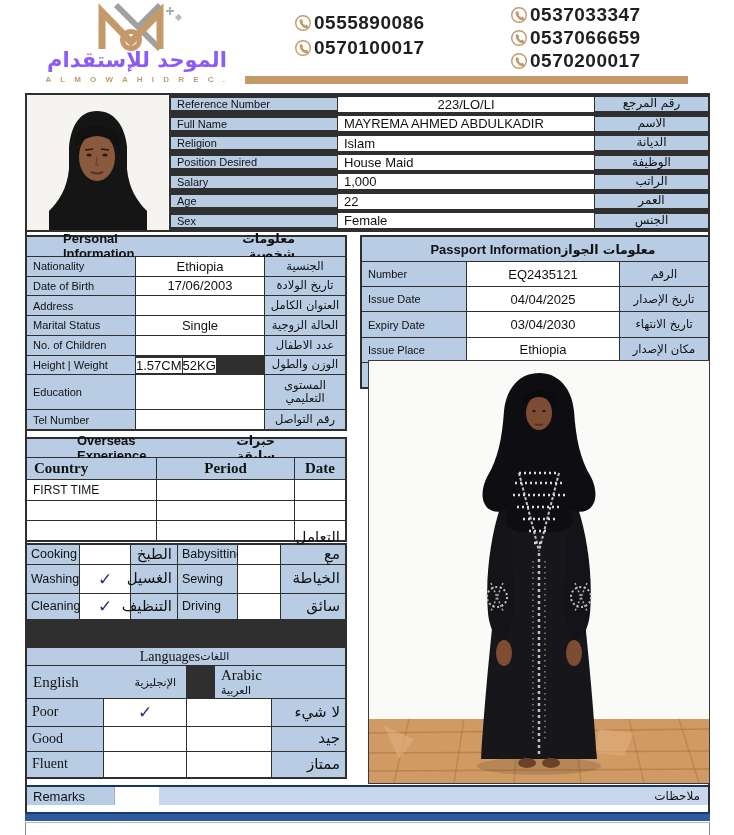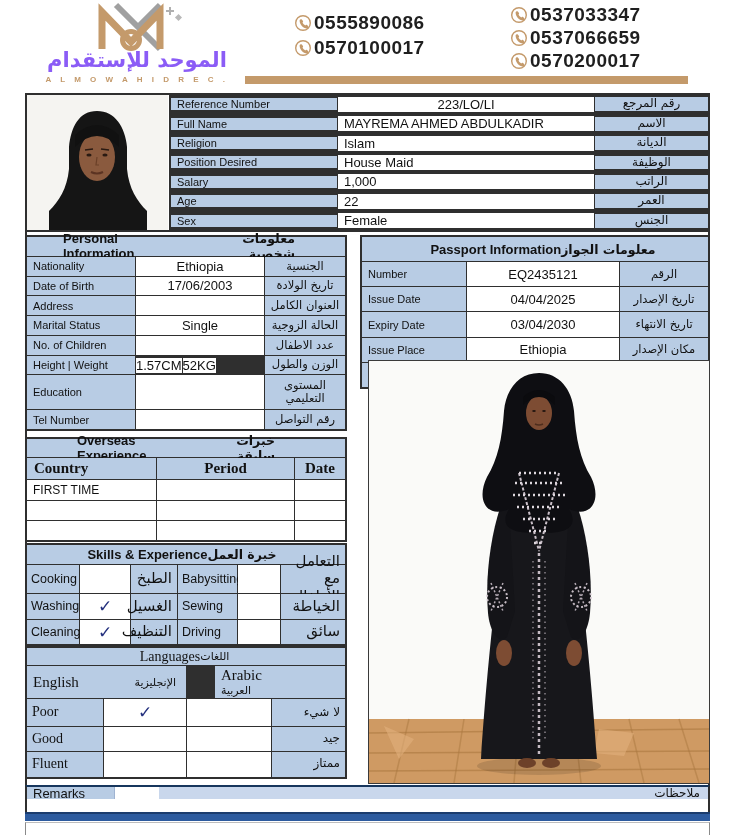--- a/index.html
+++ b/index.html
@@ -86,27 +86,27 @@
                      grid-template-rows:18fr 33fr 27fr 25fr 26fr; }
   #languages-table .band { padding:0 8px 0 5px; font-weight:normal; }
   #languages-table .band .en-t { font-family:"Liberation Serif",serif; font-size:14px; }
   #languages-table .band .ar-t { font-size:11px; }
   .lang-hdr { background:#b8cce4; grid-column:span 2; }
   .lang-hdr.h1 { justify-content:space-between; padding:0 10px 0 6px; }
   .lang-hdr .en-t { font-family:"Liberation Serif",serif; font-size:15px; }
   .lang-hdr .ar-t { font-family:"DejaVu Sans",sans-serif; direction:rtl; font-size:11px; }
   .lang-hdr.h2 { flex-direction:column; align-items:flex-start; justify-content:center; padding-left:6px;margin-left:28px; }
   #languages-table .lbl { font-family:"Liberation Serif",serif; font-size:14px; padding-left:5px; }
-  #languages-table .arc { font-size:12px; }
+  #languages-table .arc { font-size:15px; }
 
   
   #photo-frame { left:368px; top:360px; width:342px; height:424px; border:1px solid #3a3a3a; background:#fafafa; }
 
   
-  #remarks-row { left:25px; top:785px; width:685px; height:14px; display:flex;
+  #remarks-row { left:25px; top:785px; width:685px; height:20px; display:flex;
                  border-top:2px solid #17365d; border-left:2px solid #2f2f2f; border-right:2px solid #2f2f2f;gap:44px; }
   #remarks-row .r-lbl { width:88px; background:#b8cce4; display:flex; align-items:center;
                  padding-left:6px; font-size:13px; border-right:1px solid #9fb3d1; }
   #remarks-row .r-mid { flex:1; background:#c9d7ec; display:flex; align-items:center;
                  justify-content:flex-end; padding-right:8px; }
   #remarks-row .r-ar { font-size:12px; direction:rtl; font-family:"DejaVu Sans",sans-serif; }
   #navy-bar { left:25px; top:812px; width:685px; height:9px; background:#2d5b9f; border-top:2px solid #1b3c6e; }
   #bottom-stub { left:25px; top:822px; width:685px; height:13px;
                  border-left:1px solid #8a8a8a; border-right:1px solid #8a8a8a; border-top:1px solid #bdbdbd; }
   #frame-lines { left:25px; top:93px; width:685px; height:719px;
@@ -321,24 +321,20 @@
   <div class="cell"></div>
   <div class="cell"></div>
   <div class="cell"></div>
   <div class="cell"></div>
   <div class="cell"></div>
   <div class="cell"></div>
   <div class="cell"></div>
 </div>
 
 <div id="skills-table" class="tbl">
-  <div class="band">
-    <span>Skills &amp; Experience</span>
-    <span class="ar-t">خبرة العمل</span>
-  </div>
   <div class="lbl">Cooking</div>
   <div class="white check"></div>
   <div class="arc right">
       <span>الطبخ</span>
     </div>
   <div class="lbl">Babysitting</div>
   <div class="white check"></div>
   <div class="arc right">
       <span>التعامل مع الأطفال</span>
     </div>

